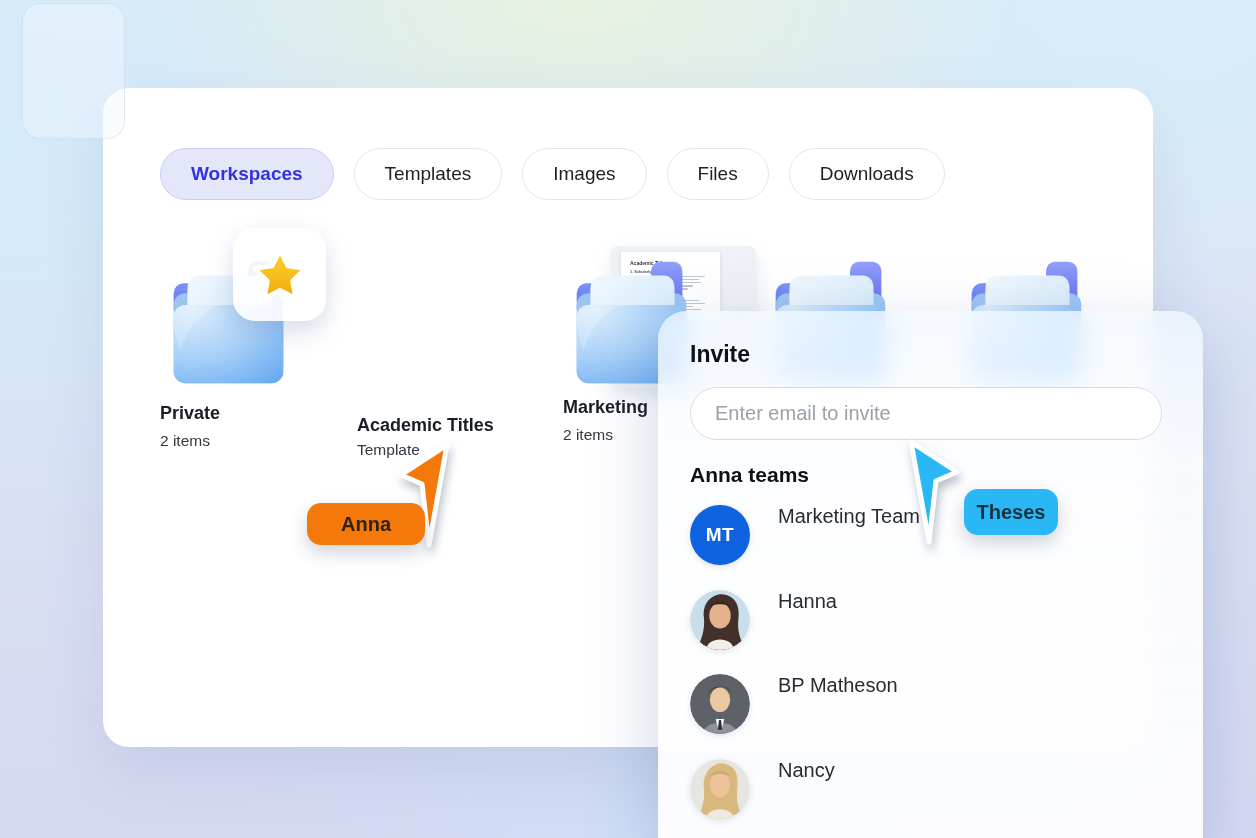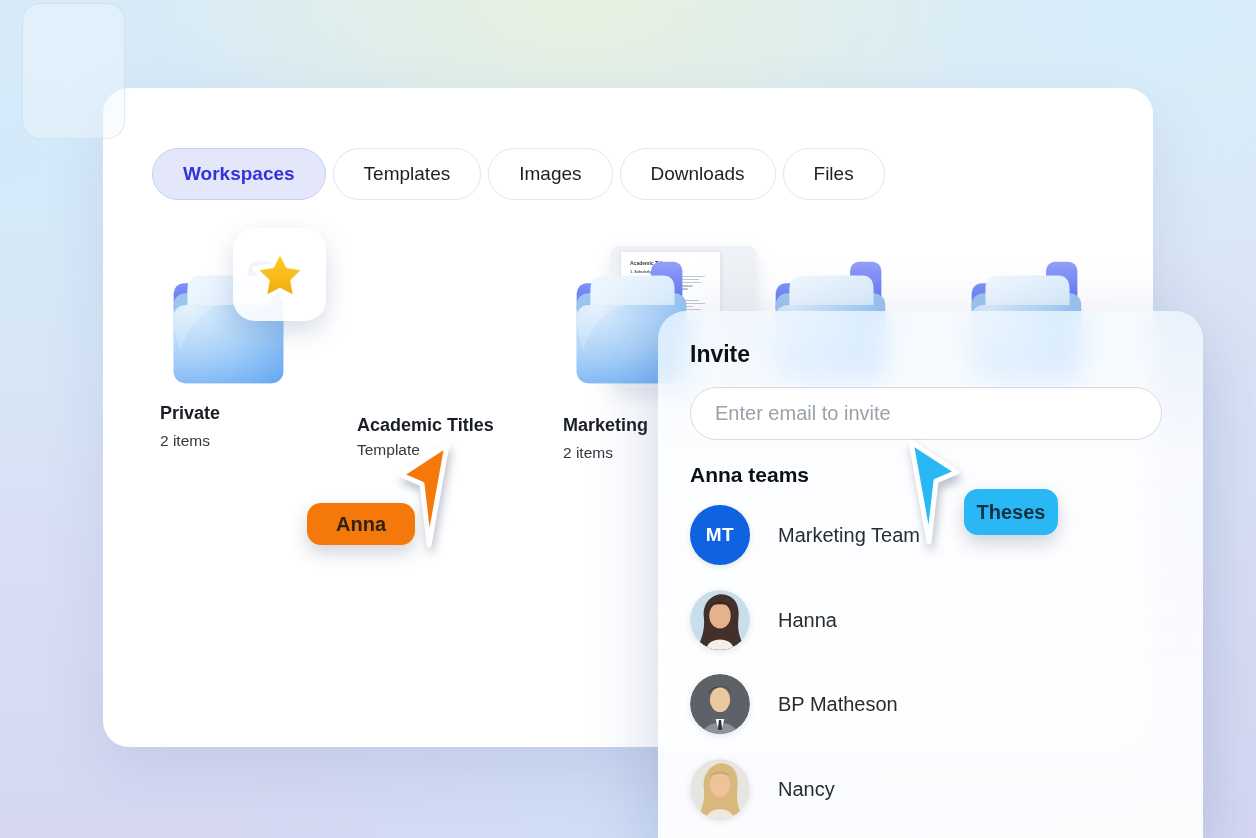--- a/index.html
+++ b/index.html
@@ -34,21 +34,21 @@
     border:1px solid rgba(150,170,200,.22);
     z-index:3;
   }
   
   .main-card{
     position:absolute;left:103px;top:88px;width:1050px;height:659px;border-radius:26px;
     background:#ffffff;overflow:hidden;z-index:2;
     box-shadow:0 24px 60px rgba(90,110,165,.14);
   }
   
-  .tabs{position:absolute;left:49px;top:60px;display:flex;gap:7px;white-space:nowrap}
+  .tabs{position:absolute;left:57px;top:60px;display:flex;gap:20px;white-space:nowrap}
   .tab{
     height:52px;padding:0 30px;border-radius:28px;display:flex;align-items:center;
     background:#fff;border:1.5px solid var(--tab-border);
     font-size:19px;font-weight:500;color:#1c1f26;cursor:pointer;flex:0 0 auto;
   }
   .tab.active{background:var(--tab-active-bg);border-color:var(--tab-active-border);color:var(--tab-active-text);font-weight:600}
   
   .fcard{position:absolute;width:160px}
   .fcard .icon-box{position:relative;width:137px;height:137px}
   .fname{font-size:18px;font-weight:600;color:#191d25;margin-top:12px}
@@ -84,33 +84,33 @@
     box-shadow:0 24px 70px rgba(80,100,160,.28);
   }
   .invite-title{position:absolute;left:32px;top:30px;font-size:23px;font-weight:600;color:#0d1016}
   .invite-input{
     position:absolute;left:32px;top:76px;width:472px;height:53px;border-radius:27px;
     border:1.5px solid #d9dade;background:#fff;padding:16px 24px;font-size:20px;color:#22262c;outline:none;
     font-family:"Liberation Sans","DejaVu Sans",sans-serif;
   }
   .invite-input::placeholder{color:#99a1aa}
   .teams-heading{position:absolute;left:32px;top:152px;font-size:21px;font-weight:600;color:#0d1016}
-  .team-row{position:absolute;left:32px;width:480px;height:60px;display:flex;align-items:center;gap:28px;cursor:pointer}
+  .team-row{position:absolute;left:32px;width:480px;height:60px;display:flex;gap:28px;cursor:pointer}
   .avatar{width:60px;height:60px;border-radius:50%;overflow:hidden;flex:0 0 auto;box-shadow:0 2px 6px rgba(90,110,150,.18)}
   .avatar-initials{background:var(--mt-blue);color:#fff;font-size:19px;font-weight:700;display:flex;align-items:center;justify-content:center;letter-spacing:.5px}
   .member-name{font-size:20px;color:#272c33}
   
   .cursor{position:absolute;pointer-events:none}
   .cursor svg{filter:drop-shadow(2px 6px 5px rgba(40,60,90,.32))}
   .cursor-label{
     position:absolute;border-radius:14px;font-size:20px;font-weight:600;color:#24282e;
     display:flex;align-items:center;justify-content:center;
     box-shadow:0 8px 18px rgba(40,60,90,.22);
   }
-  .label-anna{left:307px;top:503px;width:108px;height:42px;background:var(--orange);color:#2e2312;z-index:6}
+  .label-anna{left:307px;top:503px;width:118px;height:42px;background:var(--orange);color:#2e2312;z-index:6}
   .label-tracy{left:964px;top:489px;width:94px;height:46px;background:var(--cyan);color:#13313f;z-index:15}
   .cursor-anna{left:395px;top:441px;z-index:6}
   .cursor-tracy{left:903px;top:438px;z-index:15}
 </style>
 </head>
 <body>
 
 <div class="stage">
 
   <div class="ghost-card"></div>
@@ -121,24 +121,24 @@
       <div class="tab active">
           <span>Workspaces</span>
         </div>
       <div class="tab">
           <span>Templates</span>
         </div>
       <div class="tab">
           <span>Images</span>
         </div>
       <div class="tab">
+          <span>Files</span>
+        </div>
+      <div class="tab">
           <span>Downloads</span>
-        </div>
-      <div class="tab">
-          <span>Files</span>
         </div>
     </div>
 
     <svg width="0" height="0" style="position:absolute">
       <defs>
         <linearGradient id="fgTab" x1="0" y1="0" x2="0" y2="1">
           <stop offset="0" stop-color="#7f93f6"></stop>
             <stop offset="1" stop-color="#4f66ee"></stop>
         </linearGradient>
         <linearGradient id="fgBm" x1="0" y1="0" x2="0" y2="1">
@@ -230,21 +230,21 @@
         <svg viewBox="0 0 140 140" width="137" height="137">
           <rect x="14" y="30" width="48" height="36" rx="10" fill="url(#fgTab)"></rect>
           <rect x="90" y="8" width="32" height="70" rx="9" fill="url(#fgBm)"></rect>
           <rect x="14" y="40" width="112" height="92" rx="12" fill="#9cc4f1"></rect>
           <path d="M28,36 Q28,22 42,22 L102,22 Q114,22 114,36 L114,120 L28,120 Z" fill="url(#fgPaper)"></path>
           <path d="M28,58 Q70,88 114,92 L114,120 L28,120 Z" fill="#bcd9f6" opacity="0.55"></path>
           <rect x="14" y="52" width="112" height="80" rx="12" fill="url(#fgFront)"></rect>
           <path d="M14,66 Q14,52 28,52 L62,52 Q32,62 21,98 Q14,82 14,66 Z" fill="#ffffff" opacity="0.22"></path>
         </svg>
       </div>
-      <div class="fname" style="margin-top:24px">Marketing</div>
+      <div class="fname" style="margin-top:6px">Marketing</div>
       <div class="fmeta">2 items</div>
     </div>
 
     <div class="fcard" style="left:659px;top:166px">
       <div class="icon-box">
         <svg viewBox="0 0 140 140" width="137" height="137">
           <rect x="14" y="30" width="48" height="36" rx="10" fill="url(#fgTab)"></rect>
           <rect x="90" y="8" width="32" height="70" rx="9" fill="url(#fgBm)"></rect>
           <rect x="14" y="40" width="112" height="92" rx="12" fill="#9cc4f1"></rect>
           <path d="M28,36 Q28,22 42,22 L102,22 Q114,22 114,36 L114,120 L28,120 Z" fill="url(#fgPaper)"></path>

